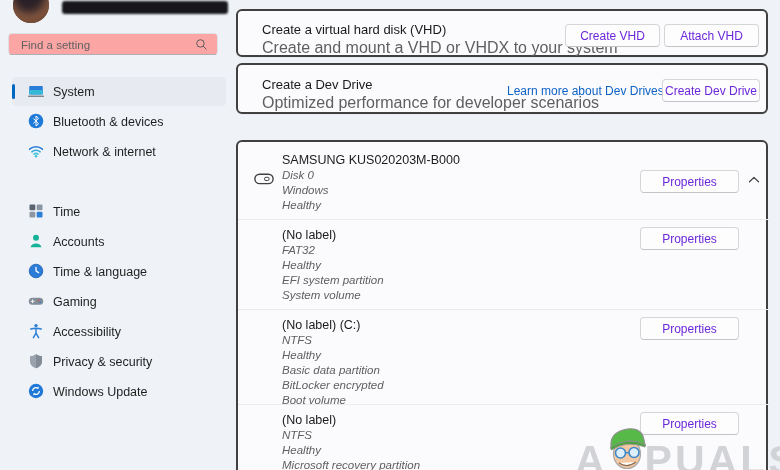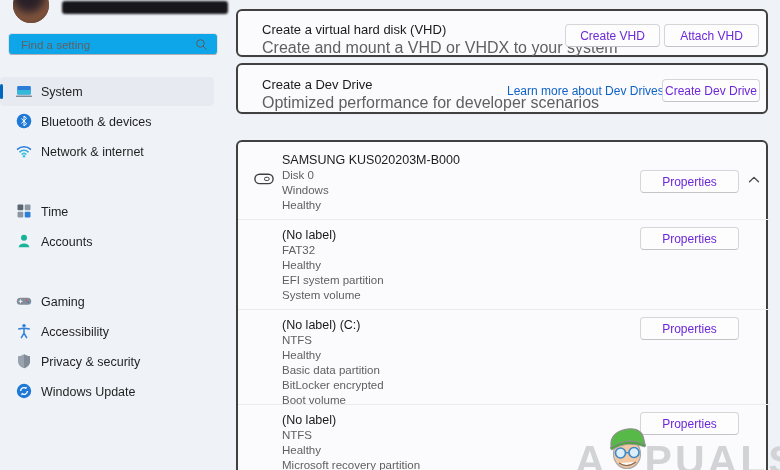--- a/index.html
+++ b/index.html
@@ -5,26 +5,26 @@
   html,body{margin:0;padding:0;}
   body{font-family:"Liberation Sans","DejaVu Sans",sans-serif;-webkit-font-smoothing:antialiased;}
   .root{position:relative;width:780px;height:470px;background:#eff3f8;overflow:hidden;color:#1a1a1a;}
 
   
   .sidebar{position:absolute;left:0;top:0;width:236px;height:470px;}
   .avatar{position:absolute;left:13px;top:-13px;width:36px;height:36px;border-radius:50%;overflow:hidden;background:#6b4a38;}
   .avatar-blur{position:absolute;inset:-4px;filter:blur(3px);
     background:radial-gradient(circle at 45% 30%,#2a2027 0 30%,#8a5a40 55%,#5d3d2e 80%);}
   .name-redacted{position:absolute;left:62px;top:1px;width:166px;height:13px;border-radius:3px;background:#17171b;filter:blur(1.2px);}
-  .searchbox{position:absolute;left:8px;top:33px;width:210px;height:22px;background:#0ea5e9;border:1px solid #dfe0e4;border-bottom-color:#aeaeb4;border-radius:4px;box-sizing:border-box;}
+  .searchbox{position:absolute;left:8px;top:33px;width:210px;height:22px;background:#fca5a5;border:1px solid #dfe0e4;border-bottom-color:#aeaeb4;border-radius:4px;box-sizing:border-box;}
   .searchbox input{position:absolute;left:10px;top:1px;width:160px;height:18px;border:none;outline:none;font-size:11.5px;color:#333;background:transparent;font-family:inherit;}
   .searchbox input::placeholder{color:#616161;}
   .search-icon{position:absolute;right:9px;top:4px;width:13px;height:13px;}
 
-  .nav-item{position:absolute;left:0;width:214px;height:29px;border-radius:4px;cursor:pointer;}
+  .nav-item{position:absolute;left:12px;width:214px;height:29px;border-radius:4px;cursor:pointer;}
   .nav-item.selected{background:#e7ebf1;}
   .nav-pill{position:absolute;left:0;top:7px;width:3px;height:15px;border-radius:2px;background:#0067c0;display:none;}
   .nav-item.selected .nav-pill{display:block;}
   .nav-icon{position:absolute;left:16px;top:6px;width:16px;height:16px;}
   .nav-label{position:absolute;left:41px;top:8px;font-size:12.5px;color:#1f1f1f;white-space:nowrap;}
   .n0{top:77px}.n1{top:107px}.n2{top:137px}.n3{top:167px}.n4{top:197px}.n5{top:227px}
   .n6{top:257px}.n7{top:287px}.n8{top:317px}.n9{top:347px}.n10{top:377px}
 
   
   .card{position:absolute;left:236px;width:532px;background:#fbfbfd;border:2px solid #404040;border-radius:6px;box-sizing:border-box;box-shadow:0 1px 1px rgba(0,0,0,0.03);}
@@ -33,21 +33,21 @@
   .btn{position:absolute;height:23px;background:#fdfdfd;border:1px solid #d6d6d9;border-bottom-color:#c4c4c8;border-radius:4px;font-size:12px;color:#6d28d9;
        display:flex;align-items:center;justify-content:center;box-sizing:border-box;cursor:pointer;font-family:inherit;white-space:nowrap;}
   .vhd-card{top:9px;height:48px;}
   .dev-card{top:63px;height:51px;}
   .link{position:absolute;left:269px;top:81px;font-size:12px;color:#0f62c6;cursor:pointer;white-space:nowrap;}
 
   .disk-card{top:140px;height:345px;border-radius:6px 6px 0 0;}
   .sep{position:absolute;left:0;width:532px;height:1px;background:#ebebee;}
   .disk-icon{position:absolute;left:16px;top:31px;width:20px;height:12px;}
   .row-name{position:absolute;left:44px;font-size:12.5px;color:#1a1a1a;white-space:nowrap;}
-  .row-line{position:absolute;left:44px;font-size:11.5px;color:#5f5f5f;white-space:nowrap;line-height:15px;}
+  .row-line{position:absolute;left:44px;font-size:11.5px;color:#5f5f5f;white-space:nowrap;line-height:15px;font-style:italic;}
   .props{left:402px;width:99px;}
   .chev{position:absolute;left:508px;top:30px;width:16px;height:16px;cursor:pointer;}
 
   
   .watermark{position:absolute;left:575px;top:437px;z-index:30;pointer-events:none;
     font-size:41px;font-weight:bold;letter-spacing:3px;color:#d2d3d6;white-space:nowrap;}
   .wm-gap{display:inline-block;width:37px;}
   .mascot{position:absolute;left:606px;top:424px;width:42px;height:50px;z-index:31;pointer-events:none;}
 </style>
 </head>
@@ -111,20 +111,28 @@
     </div>
 
     <div class="nav-item n5">
       <svg class="nav-icon" viewBox="0 0 16 16">
         <circle cx="8" cy="4.8" r="3" fill="#17b398"></circle>
         <path d="M2.6 14.2a5.5 4.6 0 0 1 10.8 0z" fill="#17b398"></path>
       </svg>
       <span class="nav-label">Accounts</span>
     </div>
 
+    <div class="nav-item n6">
+      <svg class="nav-icon" viewBox="0 0 16 16">
+        <circle cx="8" cy="8" r="6.8" fill="#2b7cd8"></circle>
+        <circle cx="8" cy="8" r="6.8" fill="none" stroke="#1b5fb0" stroke-width="0.8"></circle>
+        <path d="M8 4.4V8l2.6 1.6" fill="none" stroke="#ffffff" stroke-width="1.3" stroke-linecap="round"></path>
+      </svg>
+      <span class="nav-label">Time &amp; language</span>
+    </div>
 
     <div class="nav-item n7">
       <svg class="nav-icon" viewBox="0 0 16 16">
         <rect x="0.8" y="4.8" width="14.4" height="7" rx="3.5" fill="#838d99"></rect>
         <path d="M4.6 6.8v3M3.1 8.3h3" stroke="#f2f2f2" stroke-width="1" stroke-linecap="round"></path>
         <circle cx="10.6" cy="7.4" r="0.9" fill="#d8534a"></circle>
         <circle cx="12.2" cy="9.2" r="0.9" fill="#2e7fd6"></circle>
       </svg>
       <span class="nav-label">Gaming</span>
     </div>

